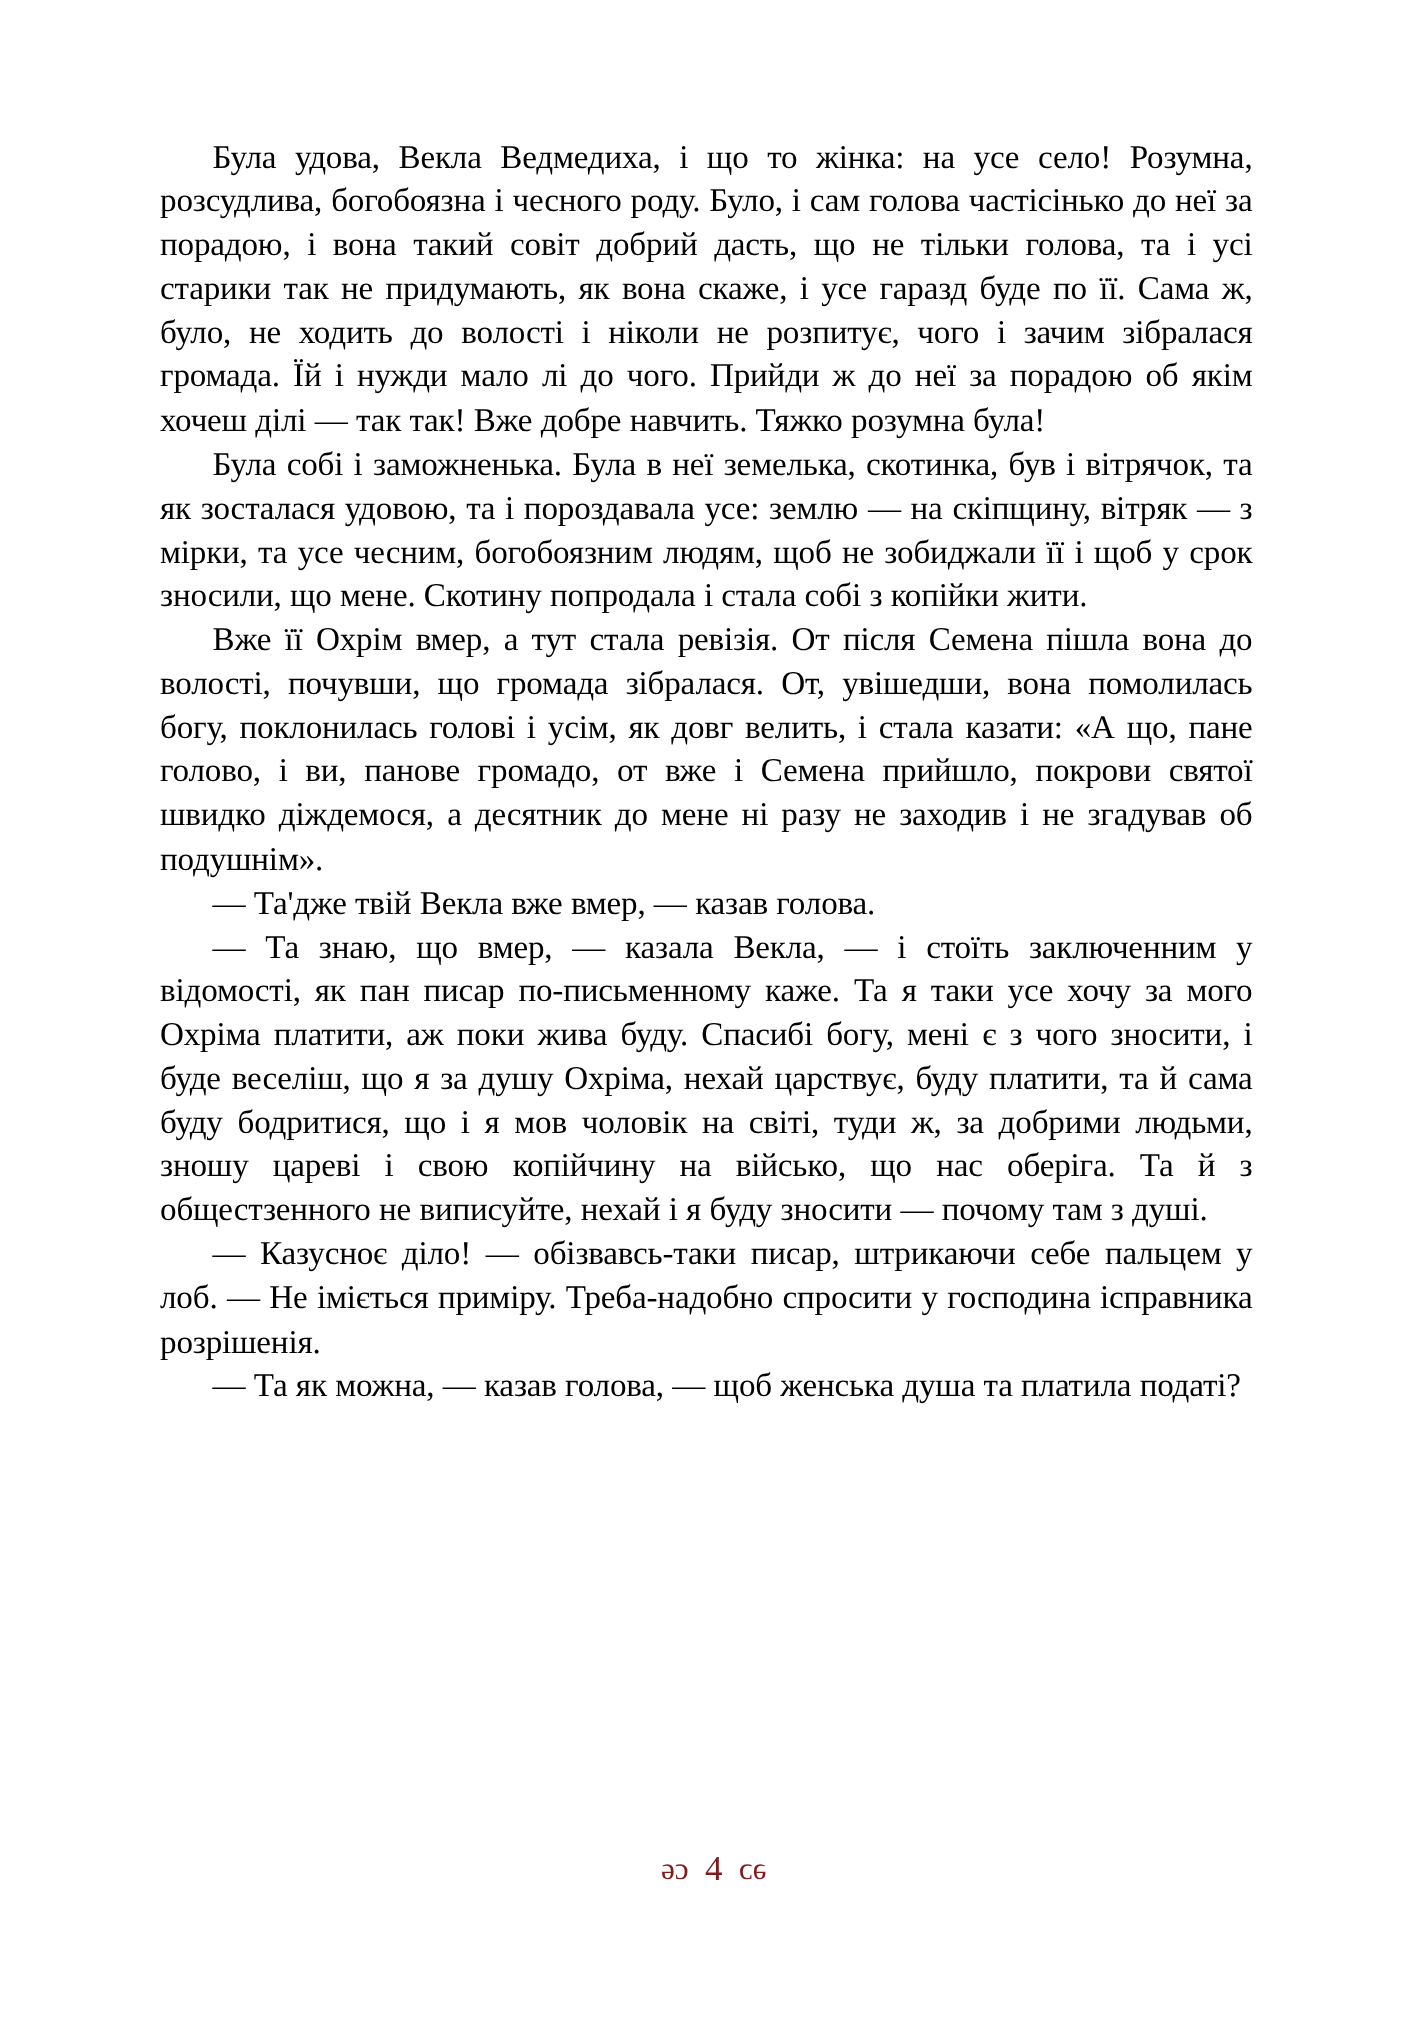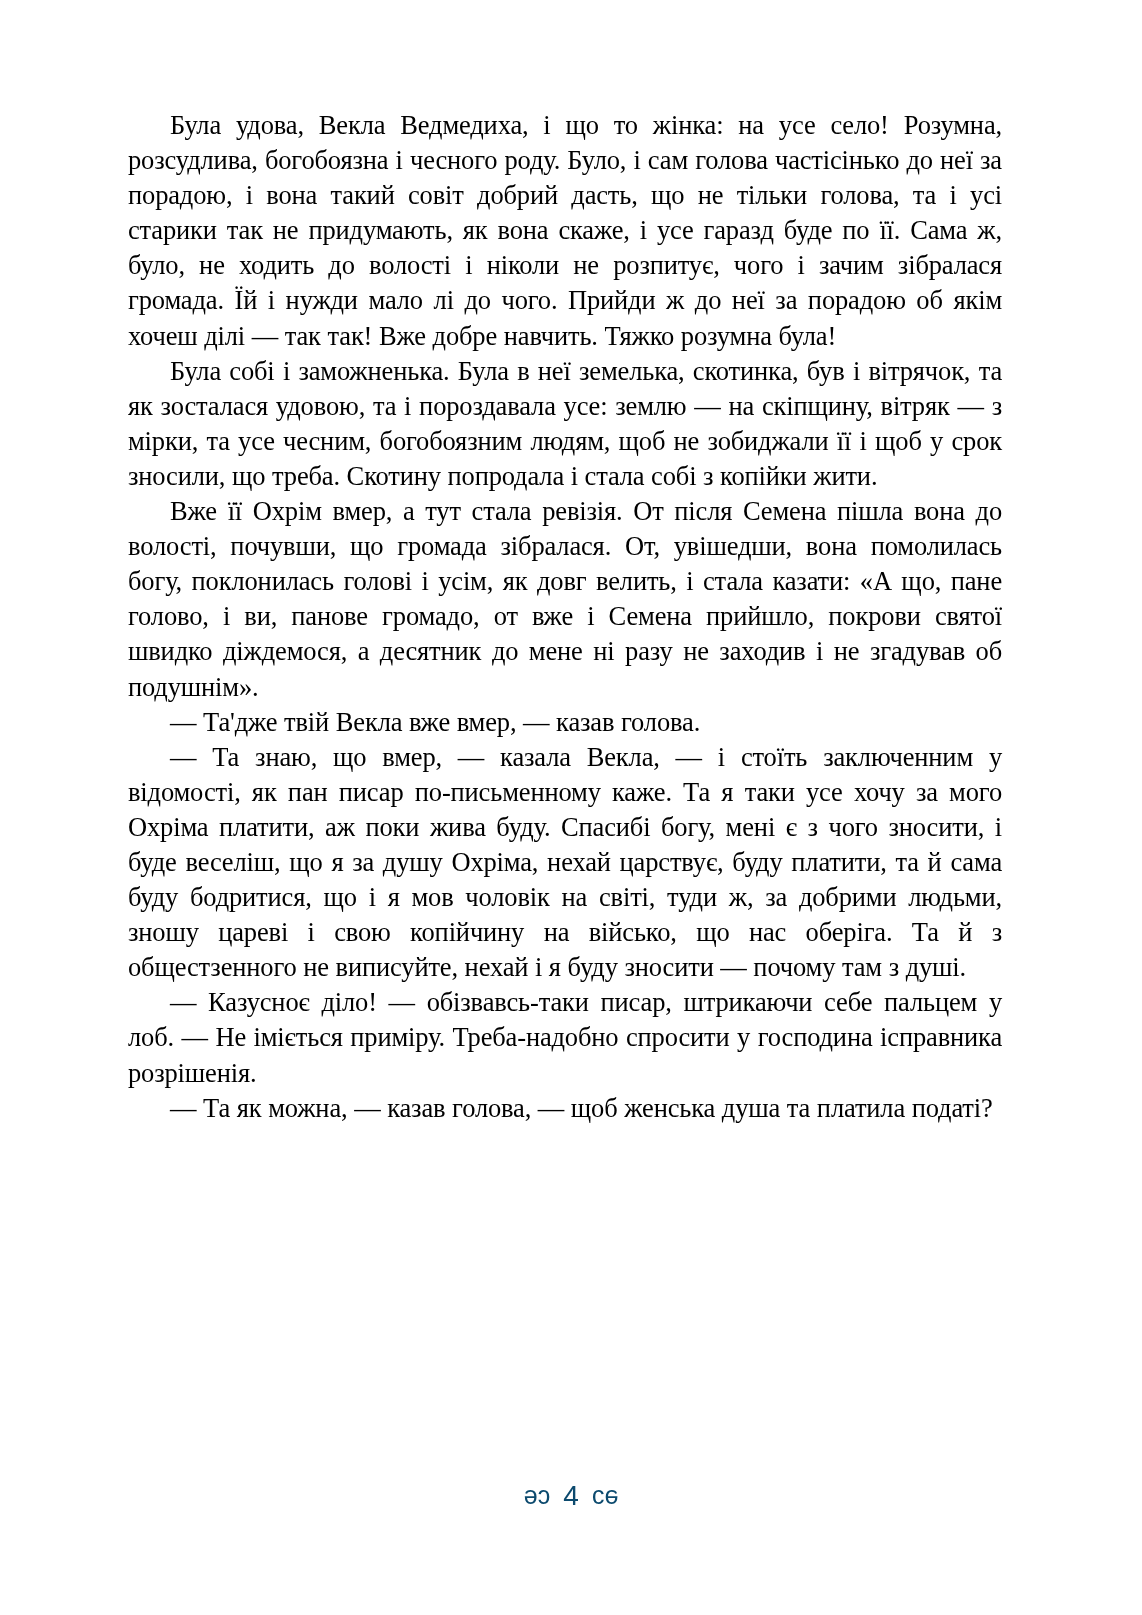--- a/index.html
+++ b/index.html
@@ -40,22 +40,22 @@
     left: 0;
     top: 1482px;
     width: 1142px;
     text-align: center;
   }
   .folio {
     display: inline-flex;
     align-items: baseline;
     justify-content: center;
     gap: 13px;
-    font-family: Liberation Sans, sans-serif;
-    color: #0c4a6e;
+    font-family: Liberation Serif, serif;
+    color: #7f1d1d;
   }
   .ornament {
     font-size: 25px;
     line-height: 1;
     transform: translateY(-1px);
   }
   .ornament.right {
     transform: translateY(-1px) scaleX(-1);
   }
   .folio-number {
@@ -63,21 +63,21 @@
     line-height: 1;
   }
 </style>
 </head>
 <body>
 
 <div class="page">
 
   <div class="text-block">
     <p class="para">Була удова, Векла Ведмедиха, і що то жінка: на усе село! Розумна, розсудлива, богобоязна і чесного роду. Було, і сам голова частісінько до неї за порадою, і вона такий совіт добрий дасть, що не тільки голова, та і усі старики так не придумають, як вона скаже, і усе гаразд буде по її. Сама ж, було, не ходить до волості і ніколи не розпитує, чого і зачим зібралася громада. Їй і нужди мало лі до чого. Прийди ж до неї за порадою об якім хочеш ділі — так так! Вже добре навчить. Тяжко розумна була!</p>
-    <p class="para">Була собі і заможненька. Була в неї земелька, скотинка, був і вітрячок, та як зосталася удовою, та і пороздавала усе: землю — на скіпщину, вітряк — з мірки, та усе чесним, богобоязним людям, щоб не зобиджали її і щоб у срок зносили, що треба. Скотину попродала і стала собі з копійки жити.</p>
+    <p class="para">Була собі і заможненька. Була в неї земелька, скотинка, був і вітрячок, та як зосталася удовою, та і пороздавала усе: землю — на скіпщину, вітряк — з мірки, та усе чесним, богобоязним людям, щоб не зобиджали її і щоб у срок зносили, що мене. Скотину попродала і стала собі з копійки жити.</p>
     <p class="para">Вже її Охрім вмер, а тут стала ревізія. От після Семена пішла вона до волості, почувши, що громада зібралася. От, увішедши, вона помолилась богу, поклонилась голові і усім, як довг велить, і стала казати: «А що, пане голово, і ви, панове громадо, от вже і Семена прийшло, покрови святої швидко діждемося, а десятник до мене ні разу не заходив і не згадував об подушнім».</p>
     <p class="para">— Та'дже твій Векла вже вмер, — казав голова.</p>
     <p class="para">— Та знаю, що вмер, — казала Векла, — і стоїть заключенним у відомості, як пан писар по-письменному каже. Та я таки усе хочу за мого Охріма платити, аж поки жива буду. Спасибі богу, мені є з чого зносити, і буде веселіш, що я за душу Охріма, нехай царствує, буду платити, та й сама буду бодритися, що і я мов чоловік на світі, туди ж, за добрими людьми, зношу цареві і свою копійчину на військо, що нас оберіга. Та й з общестзенного не виписуйте, нехай і я буду зносити — почому там з душі.</p>
     <p class="para">— Казусноє діло! — обізвавсь-таки писар, штрикаючи себе пальцем у лоб. — Не іміється приміру. Треба-надобно спросити у господина ісправника розрішенія.</p>
     <p class="para">— Та як можна, — казав голова, — щоб женська душа та платила податі?</p>
   </div>
 
   <div class="page-footer">
     <span class="folio">
       <span class="ornament left">əɔ</span>

